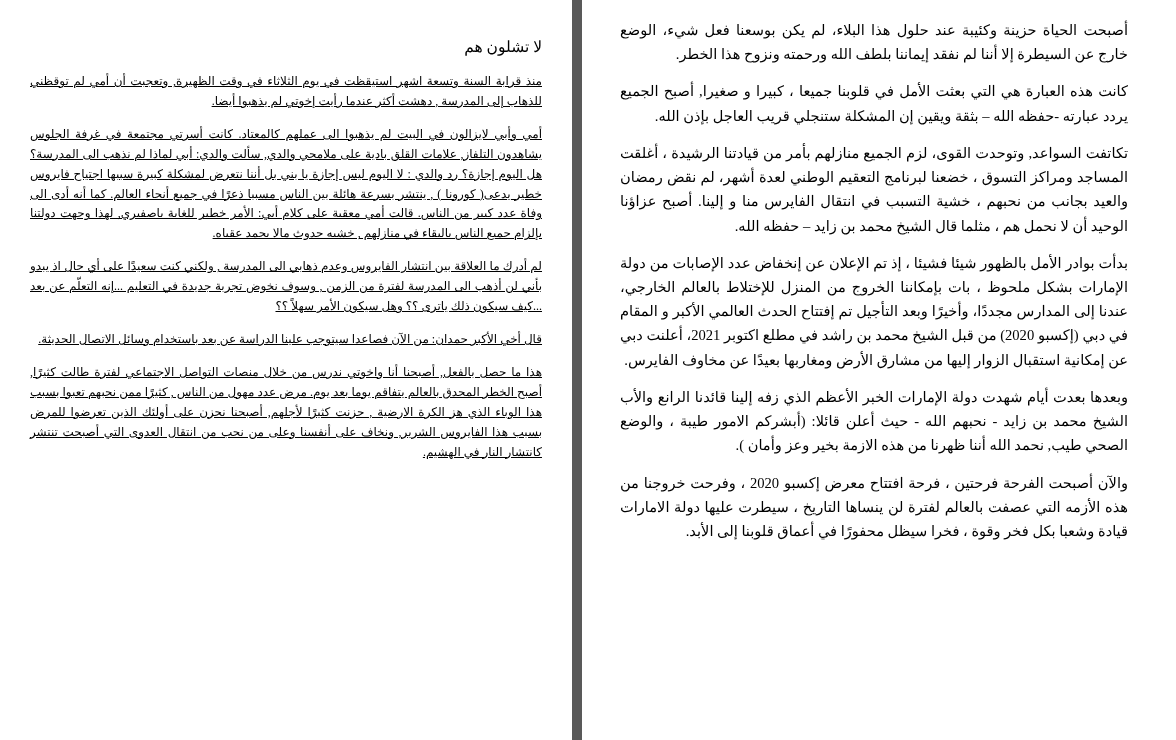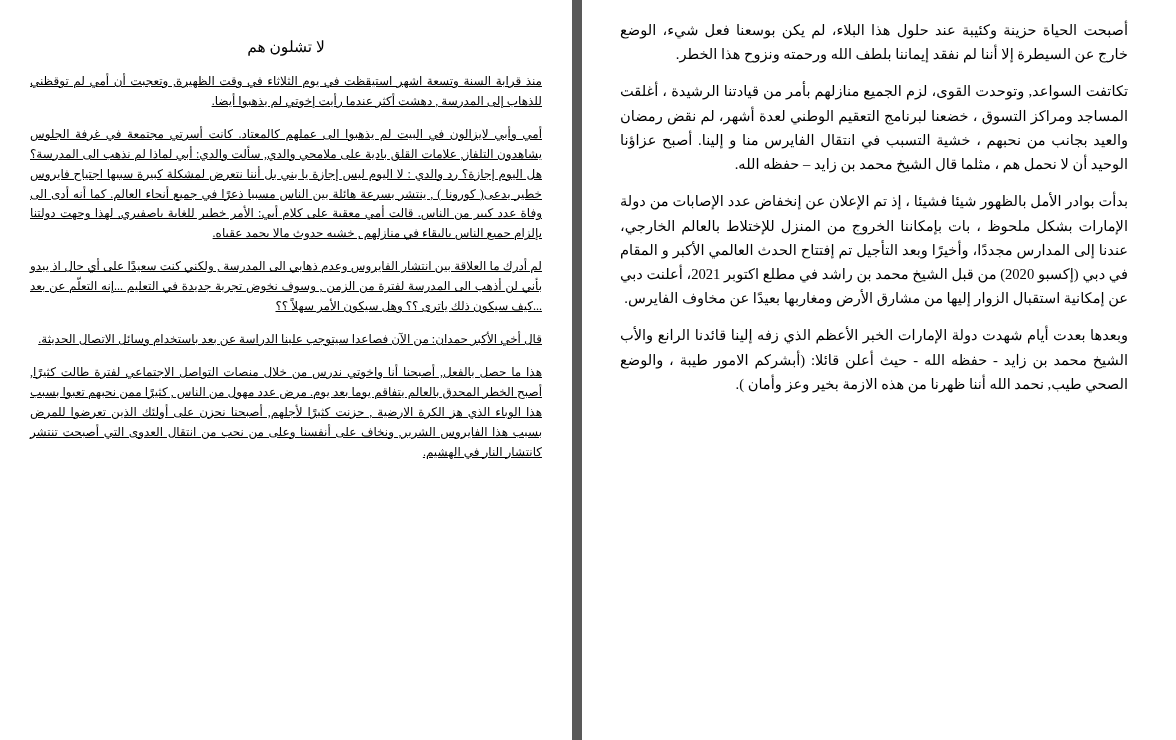--- a/index.html
+++ b/index.html
@@ -35,21 +35,21 @@
   }
   .divider {
     position: absolute;
     top: 0;
     left: 572px;
     width: 10px;
     height: 740px;
     background: #595959;
   }
   .doc-title {
-    text-align: center;
+    text-align: right;
     font-size: 15.5px;
     font-weight: normal;
     margin: 20px 0 16px 0;
     letter-spacing: 0;
   }
   p.para {
     margin: 0 0 13px 0;
     font-size: 14.7px;
     line-height: 1.62;
     text-align: justify;
@@ -69,23 +69,25 @@
 </style>
 </head>
 <body>
 
 <div class="page">
 
   <div class="divider"></div>
 
   <div class="column col-right">
     <p class="para">أصبحت الحياة حزينة وكئيبة عند حلول هذا البلاء، لم يكن بوسعنا فعل شيء، الوضع خارج عن السيطرة إلا أننا لم نفقد إيماننا بلطف الله ورحمته ونزوح هذا الخطر.</p>
+    <p class="para">كانت هذه العبارة هي التي بعثت الأمل في قلوبنا جميعا ، كبيرا و صغيرا, أصبح الجميع يردد عبارته -حفظه الله – بثقة ويقين إن المشكلة ستنجلي قريب العاجل بإذن الله.</p>
     <p class="para">تكاتفت السواعد, وتوحدت القوى، لزم الجميع منازلهم بأمر من قيادتنا الرشيدة ، أغلقت المساجد ومراكز التسوق ، خضعنا لبرنامج التعقيم الوطني لعدة أشهر، لم نقض رمضان والعيد بجانب من نحبهم ، خشية التسبب في انتقال الفايرس منا و إلينا. أصبح عزاؤنا الوحيد أن لا نحمل هم ، مثلما قال الشيخ محمد بن زايد – حفظه الله.</p>
     <p class="para">بدأت بوادر الأمل بالظهور شيئا فشيئا ، إذ تم الإعلان عن إنخفاض عدد الإصابات من دولة الإمارات بشكل ملحوظ ، بات بإمكاننا الخروج من المنزل للإختلاط بالعالم الخارجي، عندنا إلى المدارس مجددًا، وأخيرًا وبعد التأجيل تم إفتتاح الحدث العالمي الأكبر و المقام في دبي (إكسبو 2020) من قبل الشيخ محمد بن راشد في مطلع اكتوبر 2021، أعلنت دبي عن إمكانية استقبال الزوار إليها من مشارق الأرض ومغاربها بعيدًا عن مخاوف الفايرس.</p>
-    <p class="para">وبعدها بعدت أيام شهدت دولة الإمارات الخبر الأعظم الذي زفه إلينا قائدنا الرانع والأب الشيخ محمد بن زايد - حفظه الله - حيث أعلن قائلا: (أبشركم الامور طيبة ، والوضع الصحي طيب, نحمد الله أننا ظهرنا من هذه الازمة بخير وعز وأمان ).</p>
+    <p class="para">وبعدها بعدت أيام شهدت دولة الإمارات الخبر الأعظم الذي زفه إلينا قائدنا الرانع والأب الشيخ محمد بن زايد - نحبهم الله - حيث أعلن قائلا: (أبشركم الامور طيبة ، والوضع الصحي طيب, نحمد الله أننا ظهرنا من هذه الازمة بخير وعز وأمان ).</p>
+    <p class="para">والآن أصبحت الفرحة فرحتين ، فرحة افتتاح معرض إكسبو 2020 ، وفرحت خروجنا من هذه الأزمه التي عصفت بالعالم لفترة لن ينساها التاريخ ، سيطرت عليها دولة الامارات قيادة وشعبا بكل فخر وقوة ، فخرا سيظل محفورًا في أعماق قلوبنا إلى الأبد.</p>
   </div>
 
   <div class="column col-left">
     <h1 class="doc-title">لا تشلون هم</h1>
     <p class="para">منذ قرابة السنة وتسعة اشهر استيقظت في يوم الثلاثاء في وقت الظهيرة, وتعجبت أن أمي لم توقظني للذهاب إلى المدرسة , دهشت أكثر عندما رأيت إخوتي لم يذهبوا أيضا.</p>
     <p class="para">أمي وأبي لايزالون في البيت لم يذهبوا الى عملهم كالمعتاد. كانت أسرتي مجتمعة في غرفة الجلوس يشاهدون التلفاز, علامات القلق بادية على ملامحي والدي, سألت والدي: أبي لماذا لم نذهب الى المدرسة؟ هل اليوم إجازة؟ رد والدي : لا اليوم ليس إجازة يا بني بل أننا نتعرض لمشكلة كبيرة سببها اجتياح فايروس خطير يدعى( كورونا ) , ينتشر بسرعة هائلة بين الناس مسببا ذعرًا في جميع أنحاء العالم. كما أنه أدى الى وفاة عدد كبير من الناس. قالت أمي معقبة على كلام أبي: الأمر خطير للغاية ياصفيري, لهذا وجهت دولتنا بإلزام جميع الناس بالبقاء في منازلهم , خشيه حدوث مالا يحمد عقباه.</p>
     <p class="para">لم أدرك ما العلاقة بين انتشار الفايروس وعدم ذهابي الى المدرسة , ولكني كنت سعيدًا على أي حال اذ يبدو بأني لن أذهب الى المدرسة لفترة من الزمن , وسوف نخوض تجربة جديدة في التعليم ...إنه التعلّم عن بعد ...كيف سيكون ذلك ياترى ؟؟ وهل سيكون الأمر سهلاً ؟؟</p>
     <p class="para">قال أخي الأكبر حمدان: من الآن فصاعدا سيتوجب علينا الدراسة عن بعد باستخدام وسائل الاتصال الحديثة.</p>
     <p class="para">هذا ما حصل بالفعل, أصبحنا أنا واخوتي ندرس من خلال منصات التواصل الاجتماعي لفترة طالت كثيرًا, أصبح الخطر المحدق بالعالم يتفاقم يوما بعد يوم. مرض عدد مهول من الناس , كثيرًا ممن نحبهم تعبوا بسبب هذا الوباء الذي هز الكرة الارضية , حزنت كثيرًا لأجلهم, أصبحنا نحزن على أولئك الذين تعرضوا للمرض بسبب هذا الفايروس الشرير, ونخاف على أنفسنا وعلى من نحب من انتقال العدوى التي أصبحت تنتشر كانتشار النار في الهشيم.</p>
   </div>

